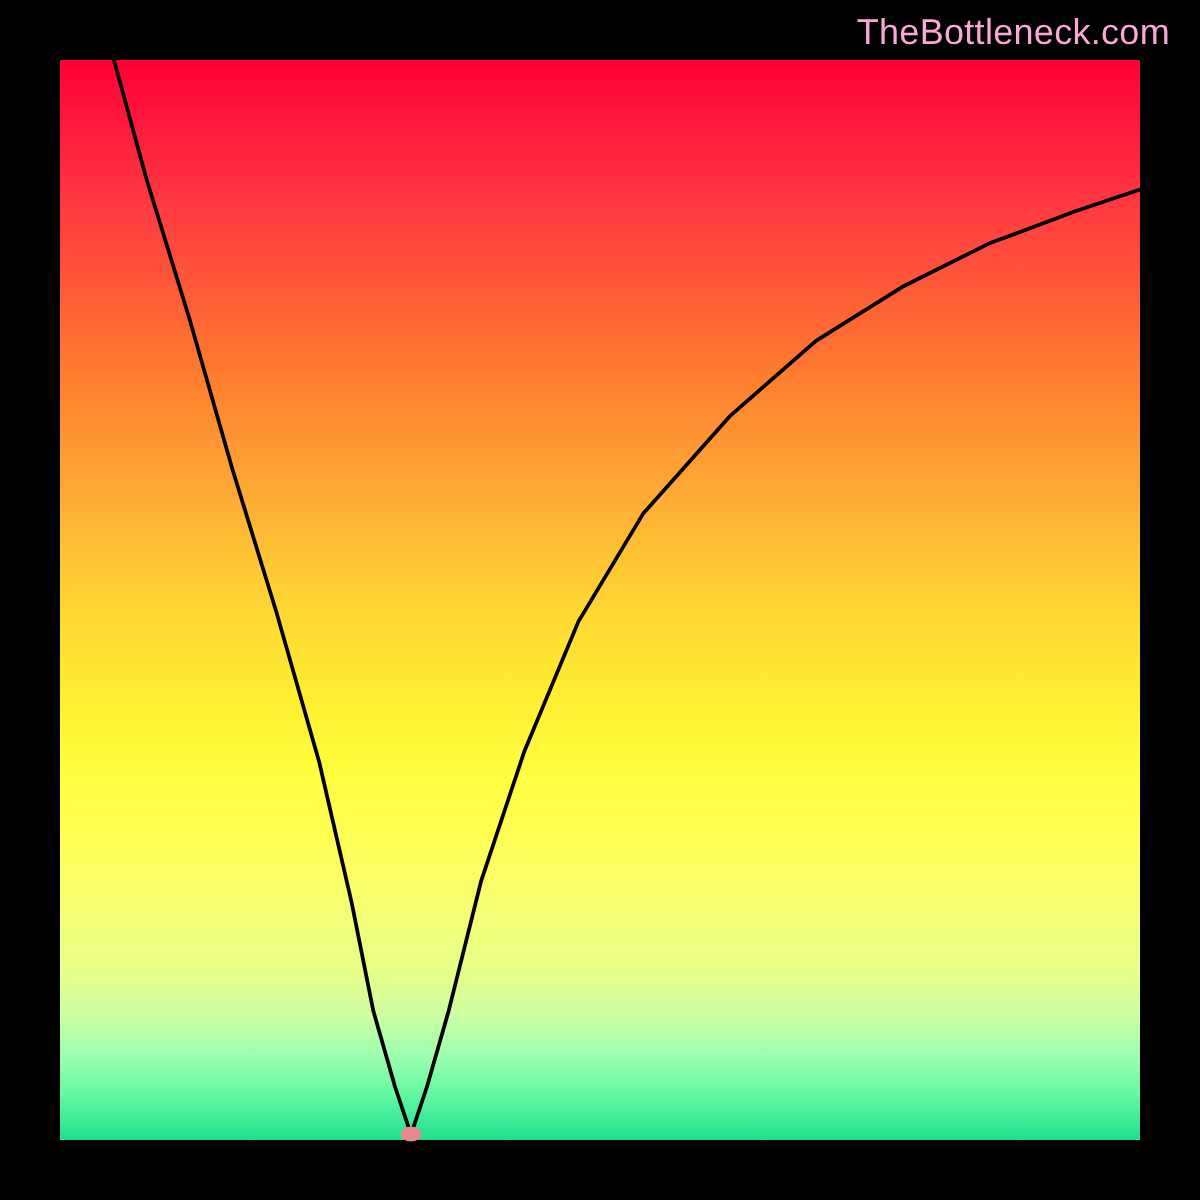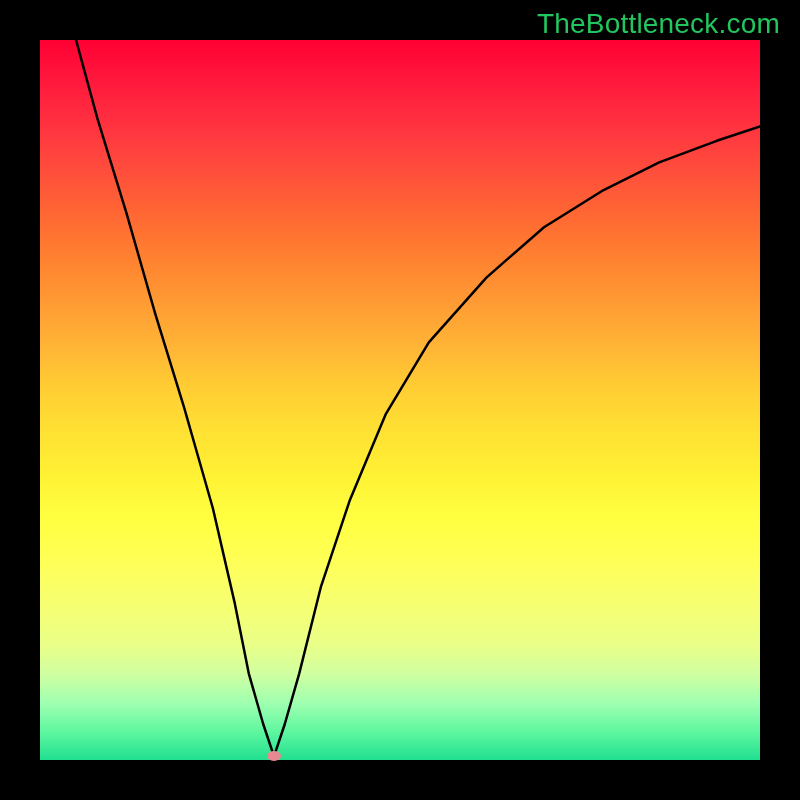--- a/index.html
+++ b/index.html
@@ -67,22 +67,22 @@
     width: 14px;
     height: 10px;
     background: #e88890;
     border-radius: 50%;
     transform: translate(-50%, -50%);
   }
   .watermark {
     position: absolute;
     top: 8px;
     right: 20px;
-    color: #22c55e;
-    font-size: 28px;
+    color: #f9a8d4;
+    font-size: 24px;
     letter-spacing: 0.2px;
   }
 </style>
 </head>
 <body>
 
 <div class="outer">
 
   <div class="watermark">TheBottleneck.com</div>
 

